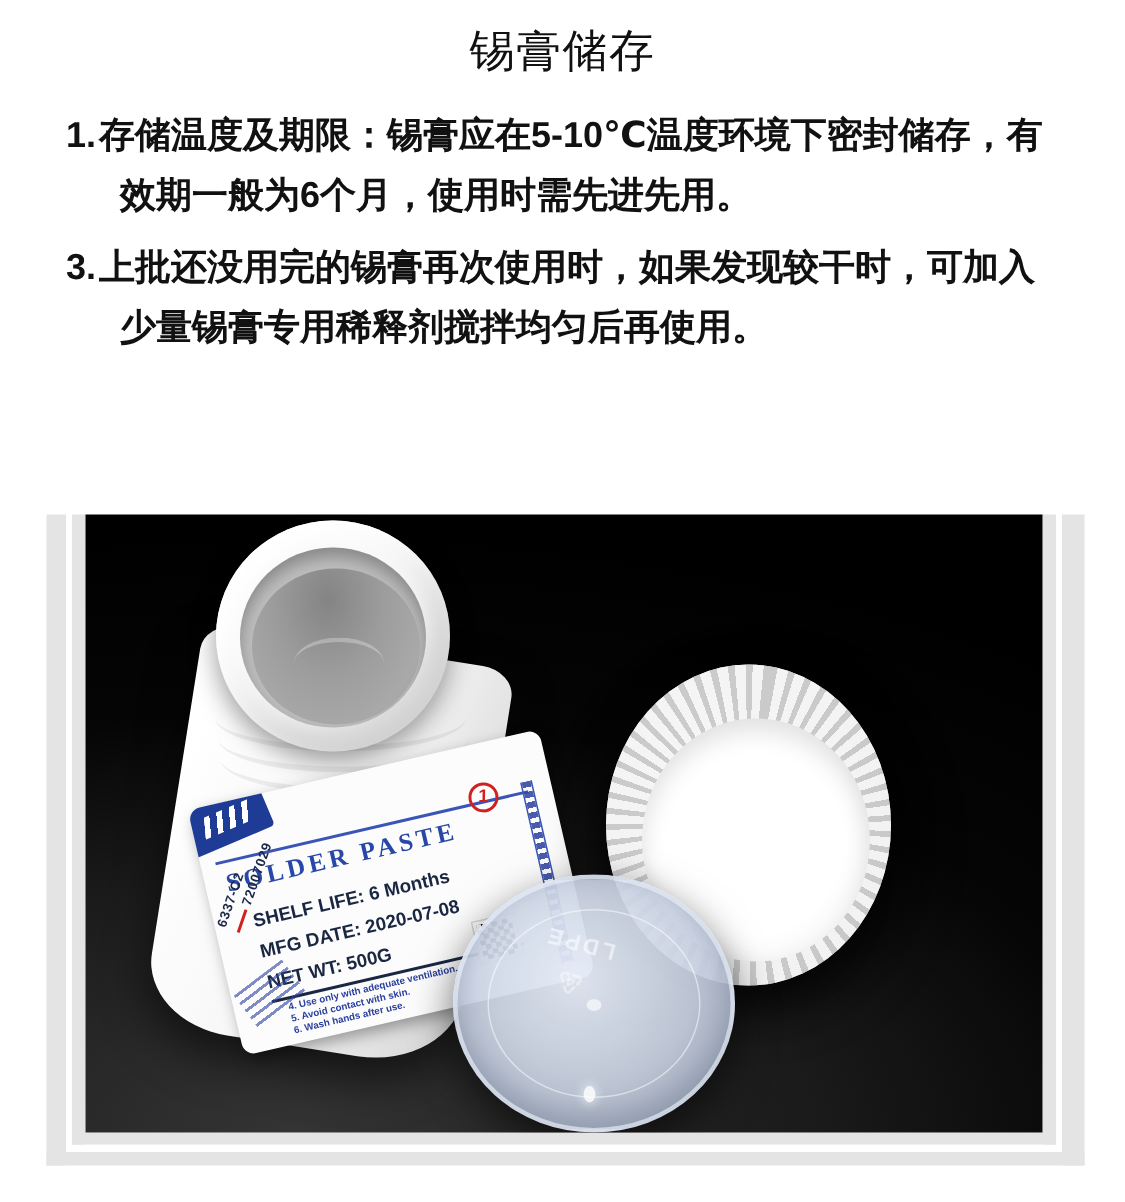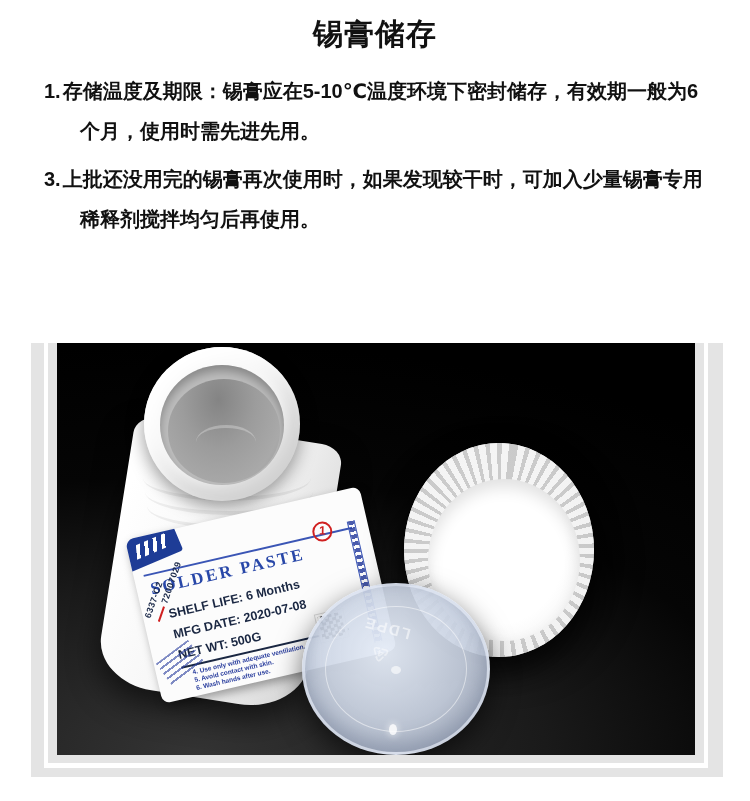--- a/index.html
+++ b/index.html
@@ -1,22 +1,22 @@
 <!DOCTYPE html>
 <html><head>
 <meta charset="utf-8">
 <style>
   * { margin:0; padding:0; box-sizing:border-box; }
   html,body { width:750px; height:801px; background:#ffffff; font-family:"Liberation Sans","DejaVu Sans",sans-serif; }
   .page { position:relative; width:750px; height:801px; background:#fff; overflow:hidden; }
 
   
-  .page-title { text-align:center; font-size:30px; font-weight:bold; color:#111; padding-top:14px; letter-spacing:1px; }
+  .page-title { text-align:center; font-size:30px; font-weight:normal; color:#111; padding-top:14px; letter-spacing:1px; }
   .text-block { margin-top:16px; height:314px; overflow:hidden; }
-  .instr-item { margin:0 40px 8px 44px; width:660px; font-size:20px; font-weight:bold; color:#111;
+  .instr-item { margin:0 40px 8px 44px; width:660px; font-size:24px; font-weight:bold; color:#111;
                 line-height:40px; padding-left:36px; text-indent:-36px; }
   .instr-item .num { margin-right:2px; }
 
   
   .photo-area { position:absolute; left:31px; top:343px; width:692px; height:434px;
                 border-left:13px solid #e4e4e4; border-right:15px solid #e4e4e4; border-bottom:9px solid #e4e4e4; }
   .photo-inner-frame { margin:0 4px; height:420px;
                 border-left:9px solid #e4e4e4; border-right:9px solid #e4e4e4; border-bottom:8px solid #e4e4e4; }
   .photo { position:relative; width:638px; height:412px; overflow:hidden;
            background:radial-gradient(130% 100% at 22% 100%, #343434 0%, #1a1a1a 42%, #050505 68%, #000 100%); }

